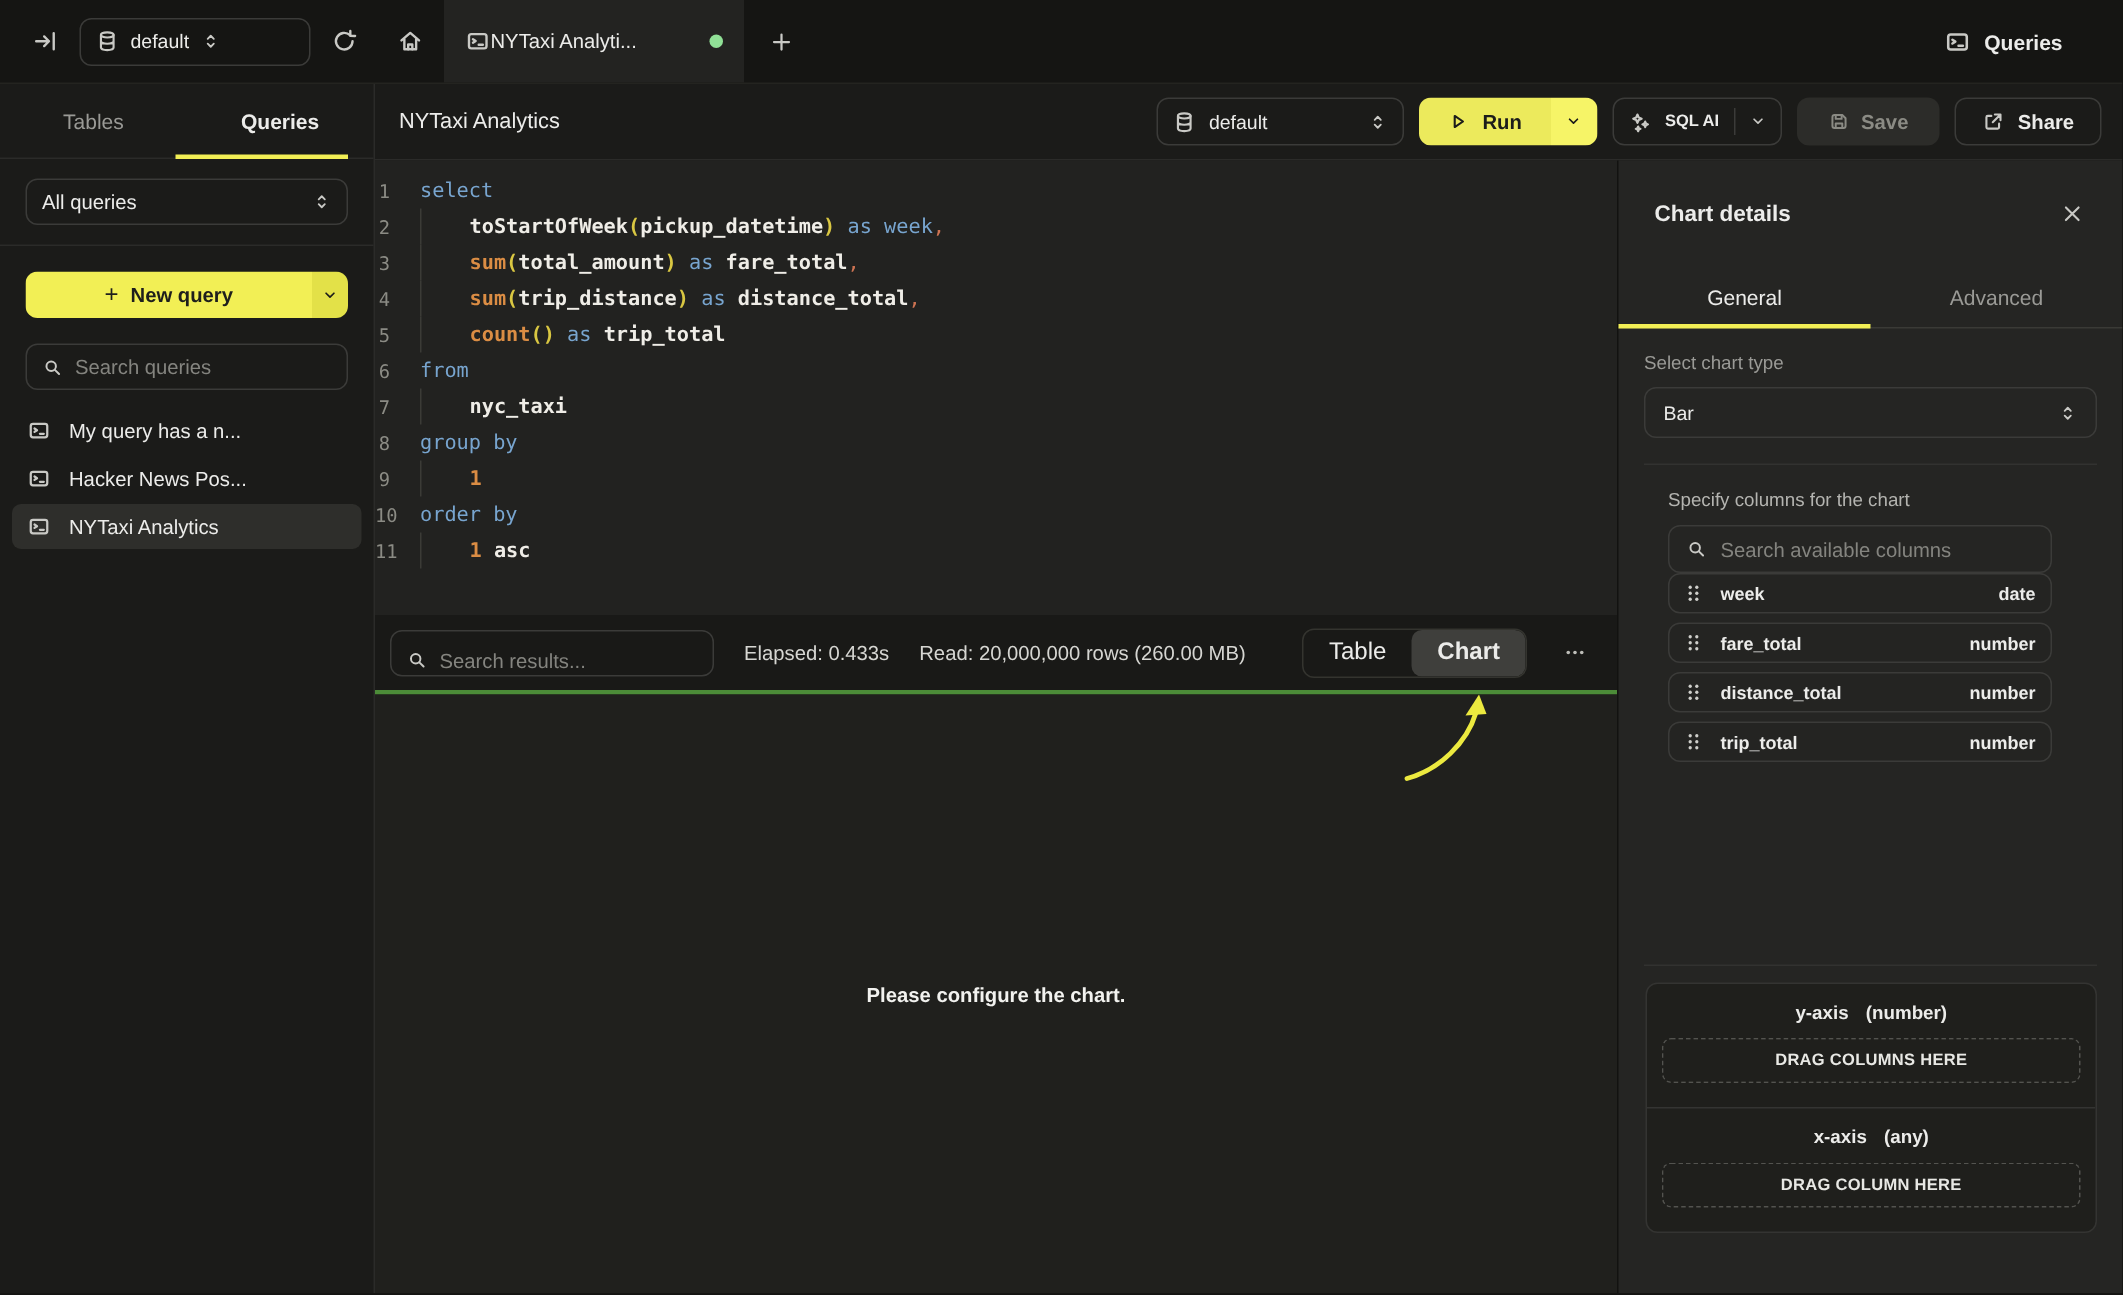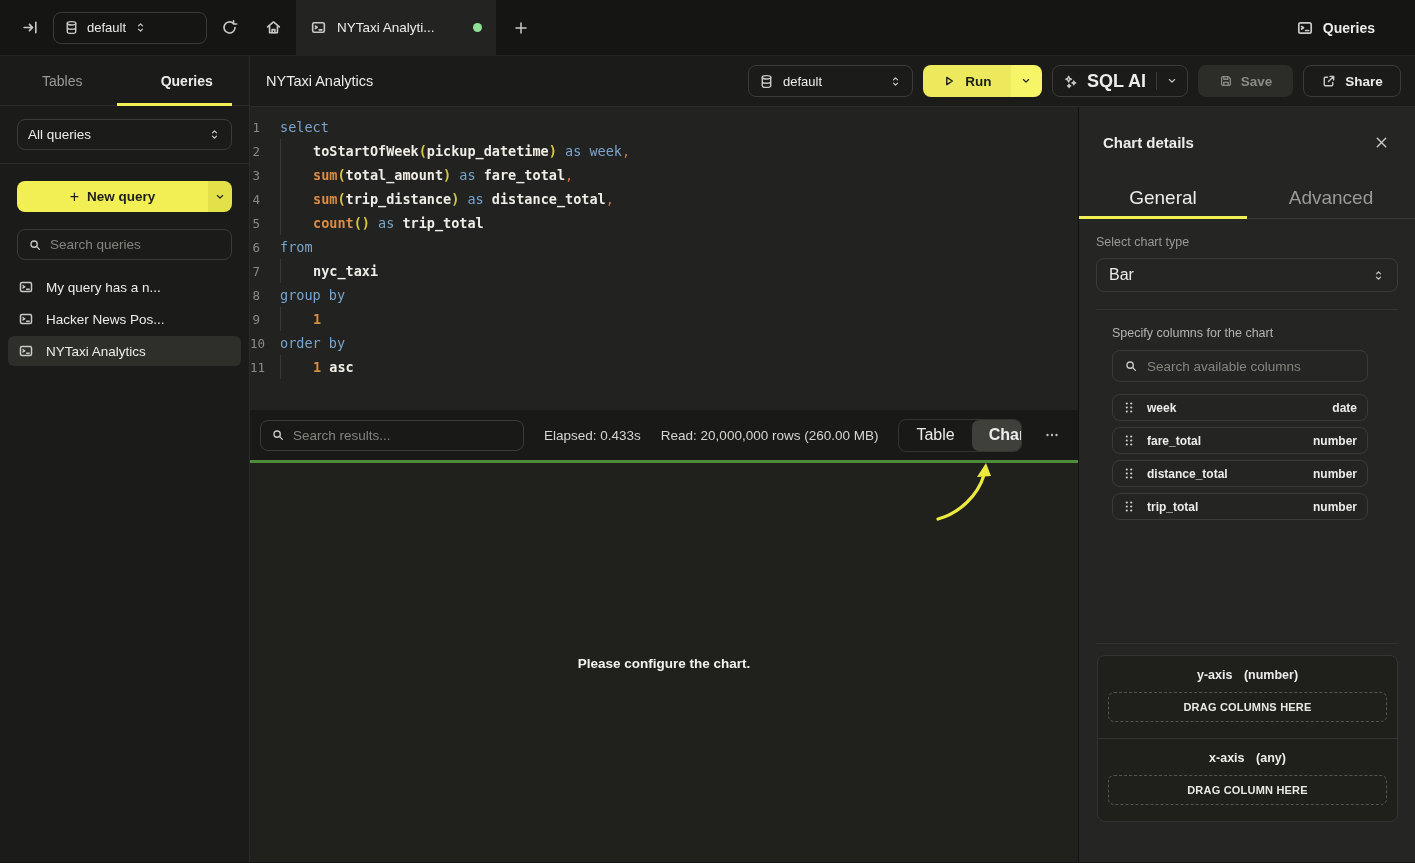--- a/index.html
+++ b/index.html
@@ -27,21 +27,21 @@
   svg{display:block}
   .icon{stroke:#c9c9c5;fill:none;stroke-width:1.5;stroke-linecap:round;stroke-linejoin:round;flex:none}
 
   
   .topbar{height:56px;display:flex;align-items:stretch;background:var(--topbar);border-bottom:1px solid #242420}
   .topbar-left{width:250px;display:flex;align-items:center;gap:14px;padding:0 12px 0 22px;flex:none}
   .db-select{height:32px;display:flex;align-items:center;gap:8px;padding:0 10px;border:1px solid var(--border);border-radius:8px;cursor:pointer}
   .db-select .val{font-size:13px;color:var(--txt)}
   .tabstrip{display:flex;align-items:stretch;flex:1}
   .home-btn{width:46px;display:flex;align-items:center;justify-content:center;cursor:pointer}
-  .querytab{width:200px;background:var(--tab-active);display:flex;align-items:center;gap:10px;padding:0 14px;cursor:pointer}
+  .querytab{width:200px;background:var(--tab-active);display:flex;align-items:center;padding:0 14px;cursor:pointer}
   .querytab .tab-title{font-size:13.5px;color:var(--txt);white-space:nowrap;overflow:hidden;flex:1}
   .unsaved-dot{width:9px;height:9px;border-radius:50%;background:var(--dot-green);flex:none}
   .newtab-btn{width:50px;display:flex;align-items:center;justify-content:center;cursor:pointer}
   .topbar-right{display:flex;align-items:center;gap:9px;padding-right:40px;cursor:pointer}
   .topbar-right span{font-size:14px;font-weight:bold}
 
   
   .shell{display:flex;height:806px}
   .sidebar{width:250px;flex:none;background:var(--sidebar);border-right:1px solid var(--border-soft);display:flex;flex-direction:column}
   .sb-tabs{height:50px;display:flex;position:relative;border-bottom:1px solid var(--border-soft);flex:none}
@@ -68,21 +68,21 @@
   .main-header{height:51px;flex:none;background:var(--sidebar);border-bottom:1px solid var(--border-soft);display:flex;align-items:center;padding:0 14px 0 16px}
   .main-title{font-size:14.5px;color:var(--txt)}
   .header-actions{margin-left:auto;display:flex;align-items:center;gap:10px}
   .hdr-db{width:165px;height:32px;border:1px solid var(--border);border-radius:8px;display:flex;align-items:center;gap:9px;padding:0 10px;cursor:pointer}
   .hdr-db .val{flex:1;font-size:13px}
   .run-btn{height:32px;display:flex;border-radius:8px;overflow:hidden;cursor:pointer}
   .run-main{width:88px;background:#ecea5c;color:#1c1c1a;display:flex;align-items:center;justify-content:center;gap:9px;font-size:13.5px;font-weight:bold}
   .run-caret{width:31px;background:#f6f467;display:flex;align-items:center;justify-content:center}
   .run-caret svg,.nq-caret svg{stroke:#1c1c1a}
   .sqlai-btn{height:32px;border:1px solid var(--border);border-radius:8px;display:flex;align-items:center;cursor:pointer}
-  .sqlai-btn .lbl{padding:0 10px 0 9px;font-size:18px;font-weight:bold}
+  .sqlai-btn .lbl{padding:0 10px 0 9px;font-size:11px;font-weight:bold}
   .sqlai-btn .sep{width:1px;height:18px;background:var(--border)}
   .sqlai-btn .sq-caret{width:30px;display:flex;align-items:center;justify-content:center}
   .sqlai-btn .spark{margin-left:10px}
   .save-btn{height:32px;width:95px;background:#2c2c29;border-radius:8px;display:flex;align-items:center;justify-content:center;gap:8px;color:#8b8b84;font-size:13.5px;font-weight:bold;cursor:default}
   .save-btn svg{stroke:#8b8b84}
   .share-btn{height:32px;width:98px;border:1px solid var(--border);border-radius:8px;display:flex;align-items:center;justify-content:center;gap:9px;font-size:13.5px;font-weight:bold;cursor:pointer}
 
   .workspace{flex:1;display:flex;min-height:0}
   .left-pane{width:828px;flex:none;display:flex;flex-direction:column}
 
@@ -95,21 +95,21 @@
   .tk-kw{color:#78a5cf}
   .tk-id{color:#efede7;font-weight:bold}
   .tk-fnw{color:#efede7;font-weight:bold}
   .tk-fno{color:#db8d44;font-weight:bold}
   .tk-pr{color:#d9c742;font-weight:bold}
   .tk-cm{color:#cd7352}
   .tk-nu{color:#db8d44;font-weight:bold}
 
   
   .results-bar{height:50px;flex:none;background:var(--resultsbar);display:flex;align-items:center;padding:0 16px 0 10px;gap:20px}
-  .results-search{width:264px;height:31px;border:1px solid var(--border);border-radius:8px;display:flex;align-items:center;gap:8px;padding:12px 10px;flex:none}
+  .results-search{width:216px;height:31px;border:1px solid var(--border);border-radius:8px;display:flex;align-items:flex-start;gap:8px;padding:12px 10px;flex:none}
   .results-search input{background:transparent;border:none;outline:none;color:var(--txt);width:100%;font-size:13.5px;font-family:inherit}
   .results-search input::placeholder{color:var(--placeholder)}
   .stat{color:#d6d6d2;font-size:13.5px;white-space:nowrap}
   .view-toggle{margin-left:auto;height:33px;border:1px solid #34342f;border-radius:8px;display:flex;align-items:stretch;overflow:hidden}
   .seg{padding:0 17px;display:flex;align-items:center;font-size:16px;cursor:pointer;color:var(--txt)}
   .seg.active{background:#3f3f3c;border-radius:7px;font-weight:bold}
   .more-btn{width:24px;display:flex;align-items:center;justify-content:center;cursor:pointer;color:#bdbdb8;font-size:16px;letter-spacing:1px}
 
   .green-line{height:3px;background:var(--green-line);flex:none}
 
@@ -117,31 +117,31 @@
   .chart-area{flex:1;background:var(--chartarea);position:relative}
   .chart-placeholder{position:absolute;left:0;right:0;top:193px;text-align:center;font-weight:bold;font-size:13.5px;color:#f2f2ef}
   .anno-arrow{position:absolute;left:680px;top:0}
 
   
   .chart-panel{flex:1;background:var(--panel);border-left:1px solid #121210;display:flex;flex-direction:column}
   .cp-header{height:70px;flex:none;display:flex;align-items:center;padding:0 20px 0 24px}
   .cp-title{font-size:15px;font-weight:bold}
   .cp-close{margin-left:auto;width:28px;height:28px;display:flex;align-items:center;justify-content:center;cursor:pointer}
   .cp-tabs{height:42px;flex:none;display:flex;position:relative;border-bottom:1px solid #3a3a36}
-  .cp-tab{width:50%;display:flex;align-items:center;justify-content:center;font-size:19px;color:var(--muted);cursor:pointer}
+  .cp-tab{width:50%;display:flex;align-items:center;justify-content:center;font-size:14px;color:var(--muted);cursor:pointer}
   .cp-tab.active{color:var(--txt)}
   .cp-underline{position:absolute;left:0;bottom:-1px;width:50%;height:3px;background:var(--accent)}
   .cp-body{flex:1;padding:16px 17px 0;display:flex;flex-direction:column}
   .field-label{color:var(--muted);font-size:12.5px;margin-bottom:9px}
   .cp-select{height:34px;border:1px solid var(--border);border-radius:8px;display:flex;align-items:center;padding:0 12px;cursor:pointer}
-  .cp-select .val{flex:1;font-size:16px}
+  .cp-select .val{flex:1;font-size:13px}
   .cp-divider{height:1px;background:#323230;margin:17px 0 16px}
   .columns-inner{margin:0 30px 0 16px;display:flex;flex-direction:column}
   .col-label{color:#b4b4b0;font-size:12.5px;margin-bottom:10px}
-  .col-search{height:32px;border:1px solid var(--border);border-radius:8px;display:flex;align-items:center;gap:9px;padding:0 11px;margin-bottom:12px}
+  .col-search{height:32px;border:1px solid var(--border);border-radius:8px;display:flex;align-items:center;gap:9px;padding:0 11px;}
   .col-search input{background:transparent;border:none;outline:none;color:var(--txt);width:100%;font-size:13.5px;font-family:inherit}
   .col-search input::placeholder{color:var(--placeholder)}
   .col-list{display:flex;flex-direction:column;gap:6px}
   .col-row{height:27px;border:1px solid var(--border);border-radius:8px;display:flex;align-items:center;gap:12px;padding:0 10px;cursor:grab;background:#242422}
   .col-name{font-size:12px;font-weight:bold}
   .col-type{margin-left:auto;font-size:12px;font-weight:bold}
   .axis-wrap{margin-top:auto}
   .axis-divider{height:1px;background:#323230}
   .axis-box{margin:11px 0 0 1px;background:var(--panel-dark);border:1px solid #343432;border-radius:8px;overflow:hidden}
   .axis-section{padding:12px 10px 16px}

